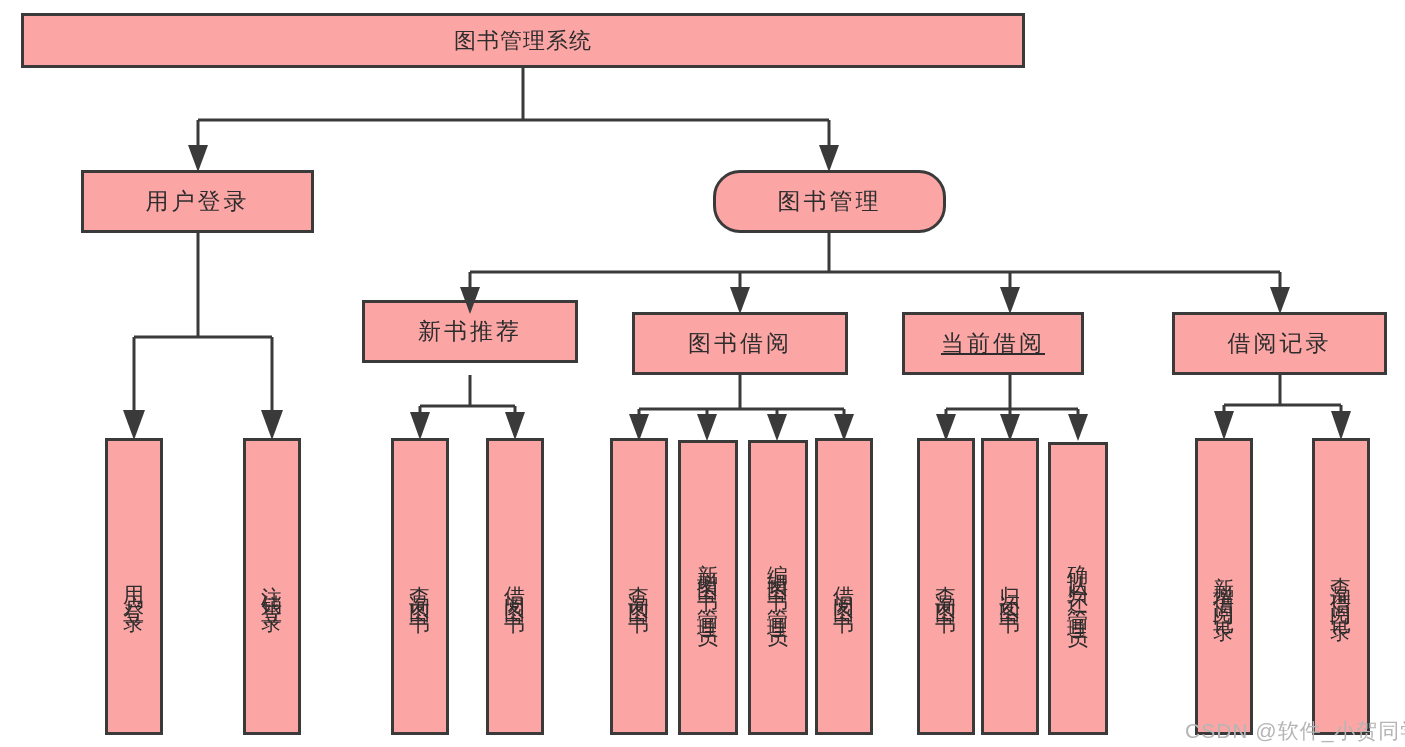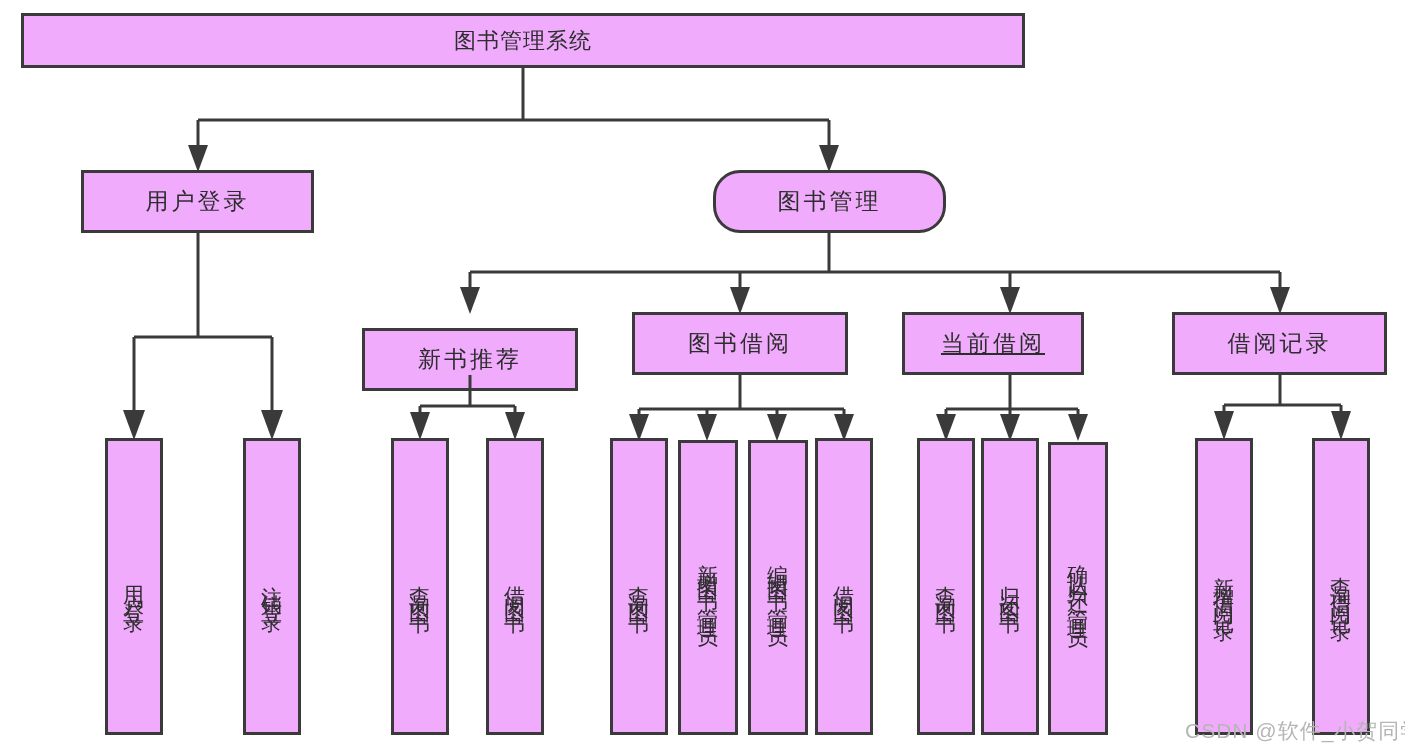--- a/index.html
+++ b/index.html
@@ -15,21 +15,21 @@
   .canvas {
     position: relative;
     width: 1405px;
     height: 747px;
     background: var(--bg);
     overflow: hidden;
   }
 
   .box {
     position: absolute;
-    background: #f0abfc;
+    background: #fca5a5;
     border: 3px solid var(--line);
     color: var(--text);
     display: flex;
     align-items: center;
     justify-content: center;
     text-align: center;
     line-height: 1;
   }
 
   
@@ -105,21 +105,21 @@
     <path class="ln" d="M1280 375 V405 M1224 405 H1341 M1224 405 V413 M1341 405 V413"></path>
     <polygon class="ah" points="1214,411 1234,411 1224,440"></polygon>
     <polygon class="ah" points="1331,411 1351,411 1341,440"></polygon>
   </svg>
 
   <div class="box h-box root-box" style="left:21px; top:13px; width:1004px; height:55px;">图书管理系统</div>
 
   <div class="box h-box" style="left:81px; top:170px; width:233px; height:63px;">用户登录</div>
   <div class="box h-box" style="left:713px; top:170px; width:233px; height:63px;border-radius:27px;">图书管理</div>
 
-  <div class="box h-box" style="left:362px; top:328px; width:216px; height:63px;">新书推荐</div>
+  <div class="box h-box" style="left:362px; top:300px; width:216px; height:63px;">新书推荐</div>
   <div class="box h-box" style="left:632px; top:312px; width:216px; height:63px;">图书借阅</div>
   <div class="box h-box" style="left:902px; top:312px; width:182px; height:63px;text-decoration:underline;">当前借阅</div>
   <div class="box h-box" style="left:1172px; top:312px; width:215px; height:63px;">借阅记录</div>
 
   <div class="box v-box" style="left:105px; top:438px; width:58px; height:297px;">用户登录</div>
   <div class="box v-box" style="left:243px; top:438px; width:58px; height:297px;">注销登录</div>
 
   <div class="box v-box" style="left:391px; top:438px; width:58px; height:297px;">查询图书</div>
   <div class="box v-box" style="left:486px; top:438px; width:58px; height:297px;">借阅图书</div>
 

